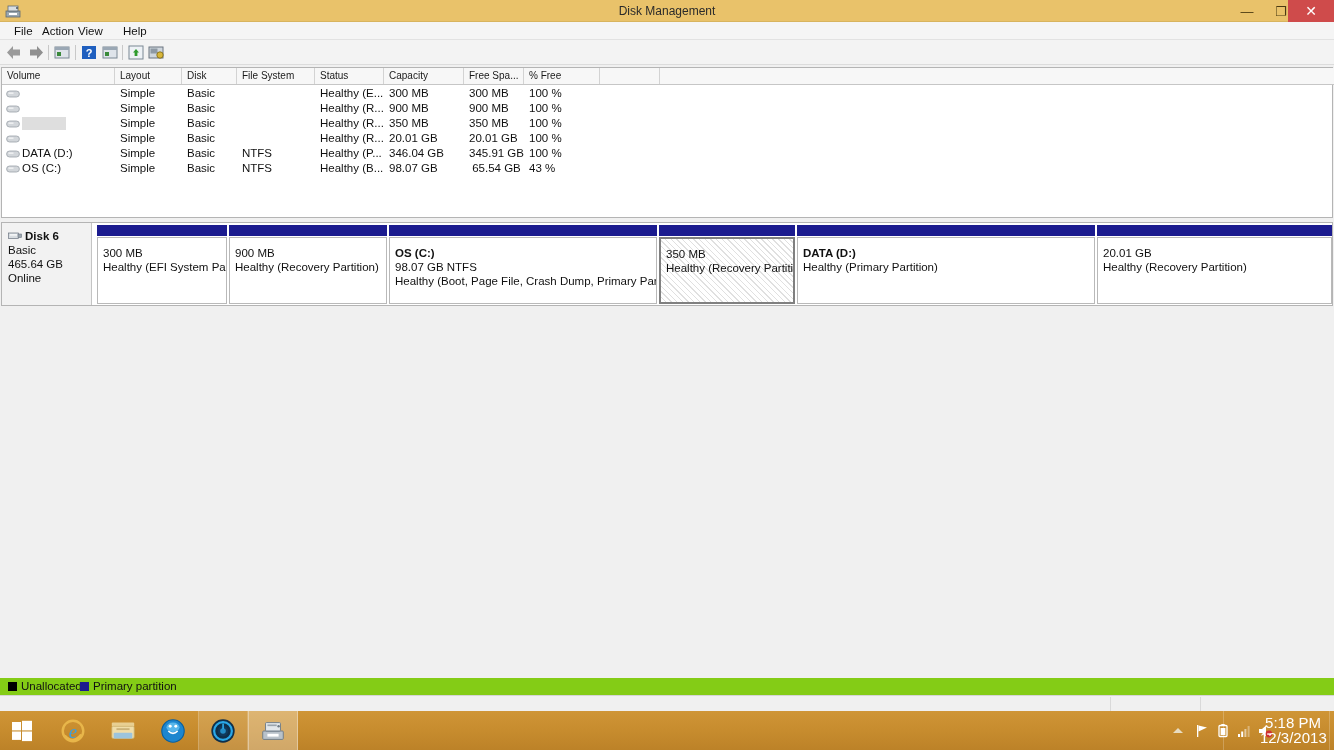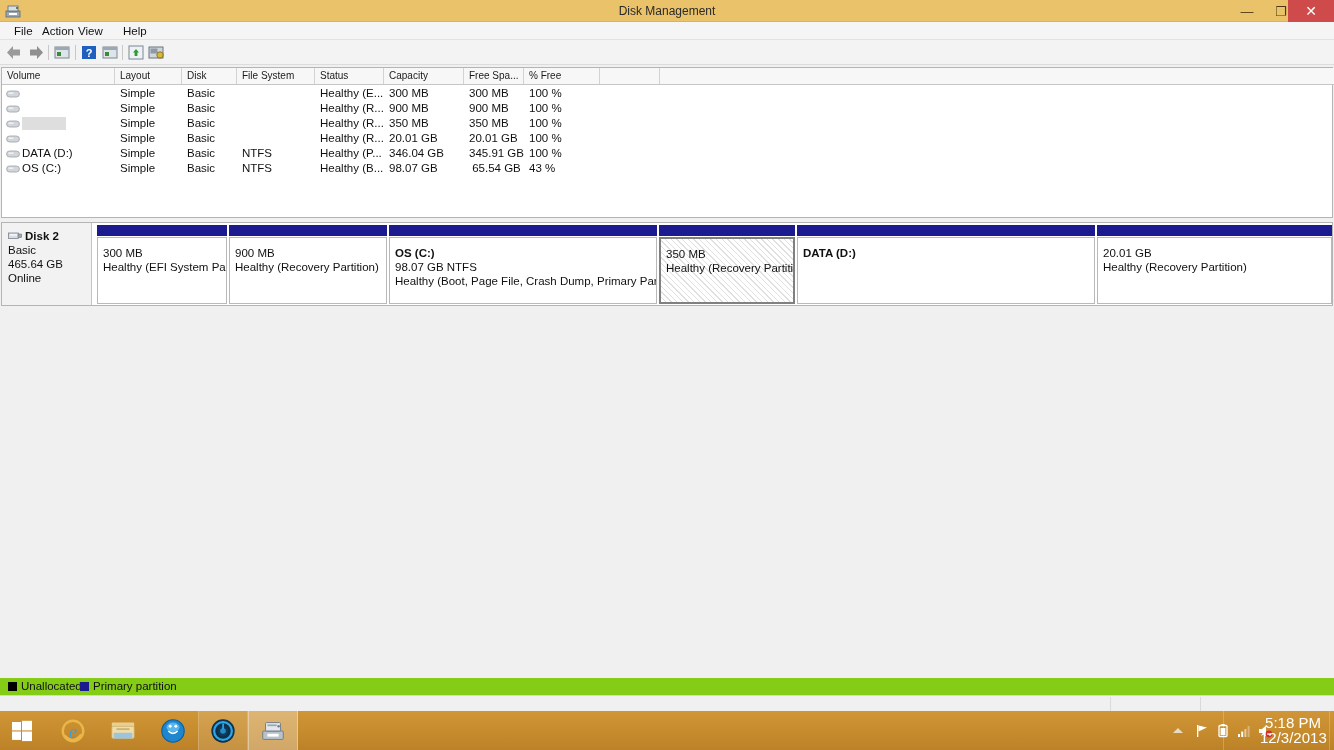--- a/index.html
+++ b/index.html
@@ -368,21 +368,21 @@
     </div>
 </div>
 
 <div id="diskpanel">
   <div id="diskinfo">
     <svg id="disk-glyph" viewBox="0 0 14 9">
       <rect x="0.5" y="2" width="10" height="5.5" fill="#d8dde1" stroke="#6b7480" stroke-width="0.7"></rect>
       <rect x="2" y="3.3" width="7" height="1.2" fill="#ffffff"></rect>
       <rect x="10" y="3" width="3.5" height="3.5" fill="#9aa5ae" stroke="#6b7480" stroke-width="0.6"></rect>
     </svg>
-    <div class="dname">Disk 2</div>
+    <div class="dname">Disk 6</div>
     <div class="dline">Basic</div>
     <div class="dline">465.64 GB</div>
     <div class="dline">Online</div>
   </div>
   <div id="parthost">
       <div class="part" style="left: 95px; width: 130px;">
         <div class="bar" style="background: rgb(27, 27, 143);"></div>
         <div class="body">
           <div class="pline">300 MB</div>
           <div class="pline">Healthy (EFI System Partiti</div>
@@ -407,20 +407,21 @@
         <div class="bar" style="background: rgb(27, 27, 143);"></div>
         <div class="body">
           <div class="pline">350 MB</div>
           <div class="pline">Healthy (Recovery Partition</div>
         </div>
       </div>
       <div class="part" style="left: 795px; width: 298px;">
         <div class="bar" style="background: rgb(27, 27, 143);"></div>
         <div class="body">
           <div class="pname">DATA  (D:)</div>
+          <div class="pline">Healthy (Primary Partition)</div>
         </div>
       </div>
       <div class="part" style="left: 1095px; width: 235px;">
         <div class="bar" style="background: rgb(27, 27, 143);"></div>
         <div class="body">
           <div class="pline">20.01 GB</div>
           <div class="pline">Healthy (Recovery Partition)</div>
         </div>
       </div>
     </div>

